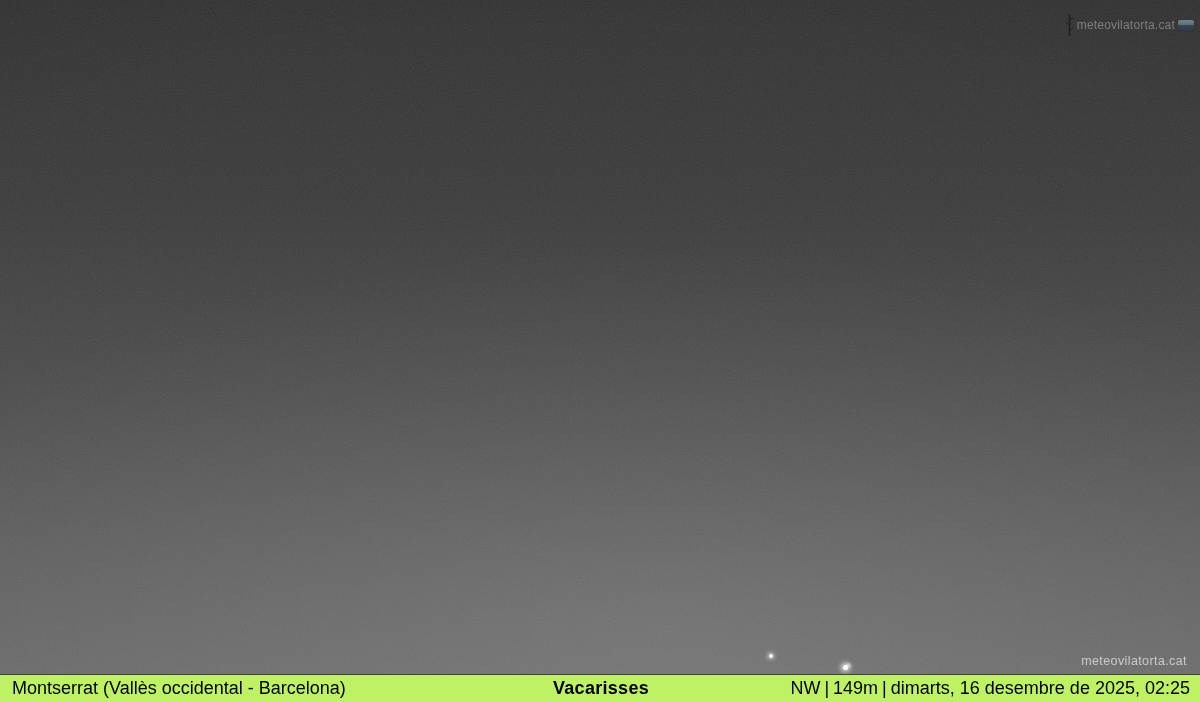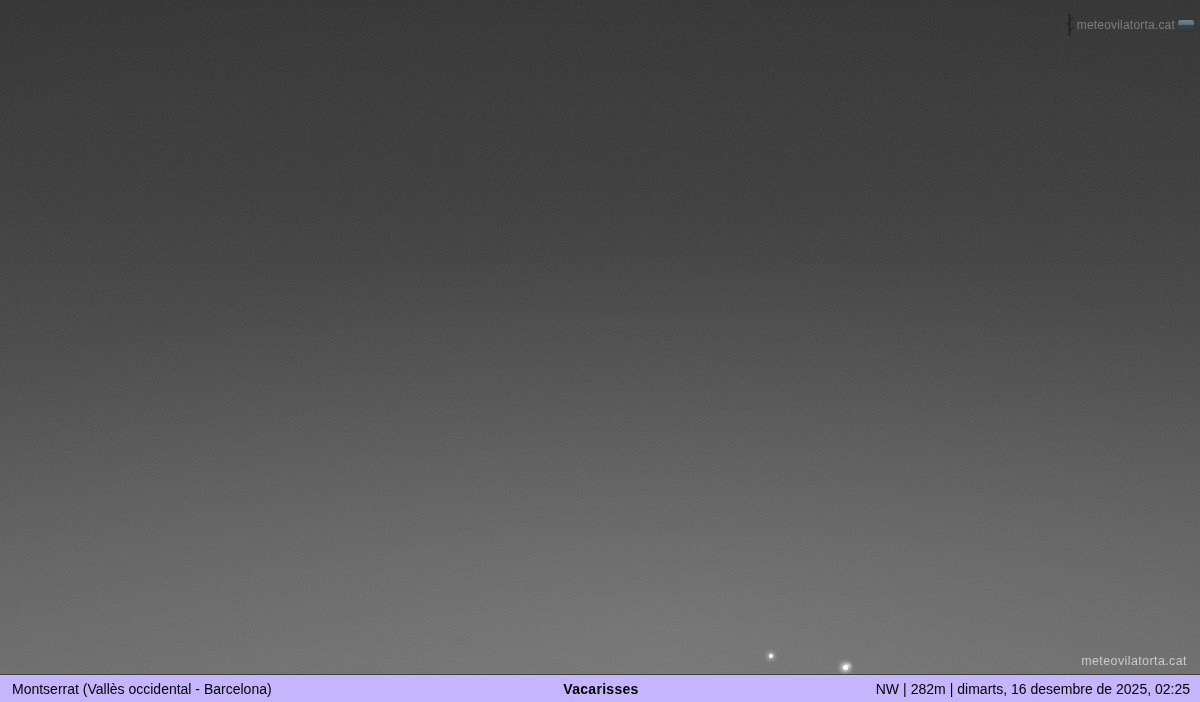--- a/index.html
+++ b/index.html
@@ -80,26 +80,26 @@
     background: linear-gradient(180deg, #6f8391 0%, #5a6d79 45%, #39454d 50%, #2e3840 100%);
     box-shadow: 0 0 1px rgba(0,0,0,0.6);
   }
 
   
   .status-bar {
     position: absolute;
     left: 0; bottom: 0;
     width: 1200px;
     height: 28px;
-    background: #c4b5fd;
+    background: #bef264;
     border-top: 1px solid #3f3f3f;
     display: flex;
     align-items: center;
     color: #000;
-    font-size: 14px;
+    font-size: 18px;
   }
   .status-left {
     flex: 1 1 0;
     padding-left: 12px;
     white-space: nowrap;
   }
   .status-center {
     flex: 0 0 auto;
     font-weight: bold;
     letter-spacing: 0.3px;
@@ -143,17 +143,17 @@
     <span class="logo-text">meteovilatorta.cat</span>
     <span class="logo-badge"></span>
   </div>
 
   <div class="watermark">meteovilatorta.cat</div>
 
   <div class="status-bar">
     <div class="status-left">Montserrat (Vallès occidental - Barcelona)</div>
     <div class="status-center">Vacarisses</div>
     <div class="status-right">
-      <span>NW</span><span class="sep">|</span><span>282m</span><span class="sep">|</span><span>dimarts, 16 desembre de 2025, 02:25</span>
+      <span>NW</span><span class="sep">|</span><span>149m</span><span class="sep">|</span><span>dimarts, 16 desembre de 2025, 02:25</span>
     </div>
   </div>
 
 </div>
 
 </body></html>

